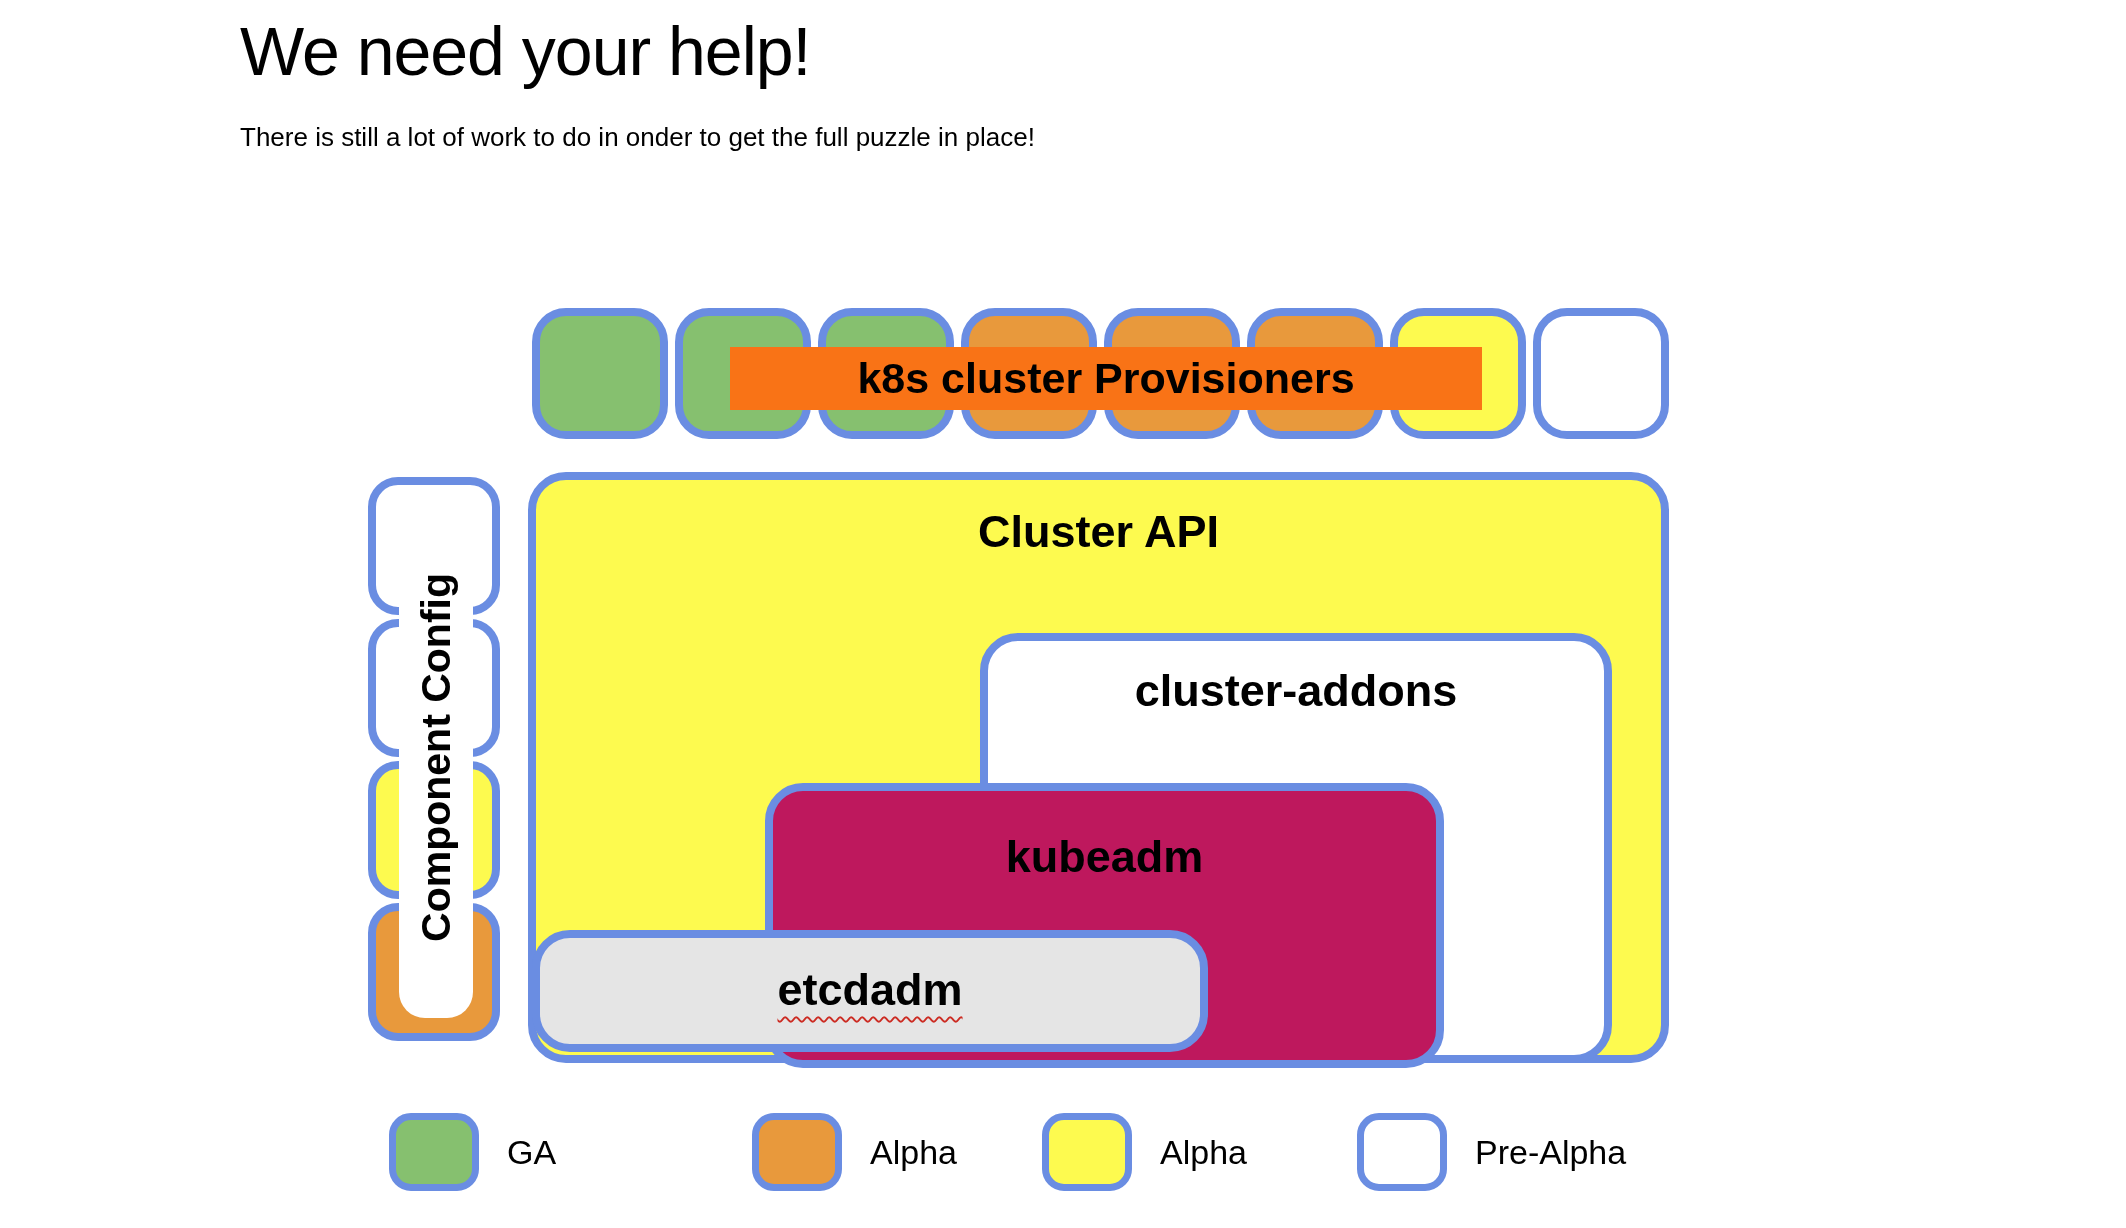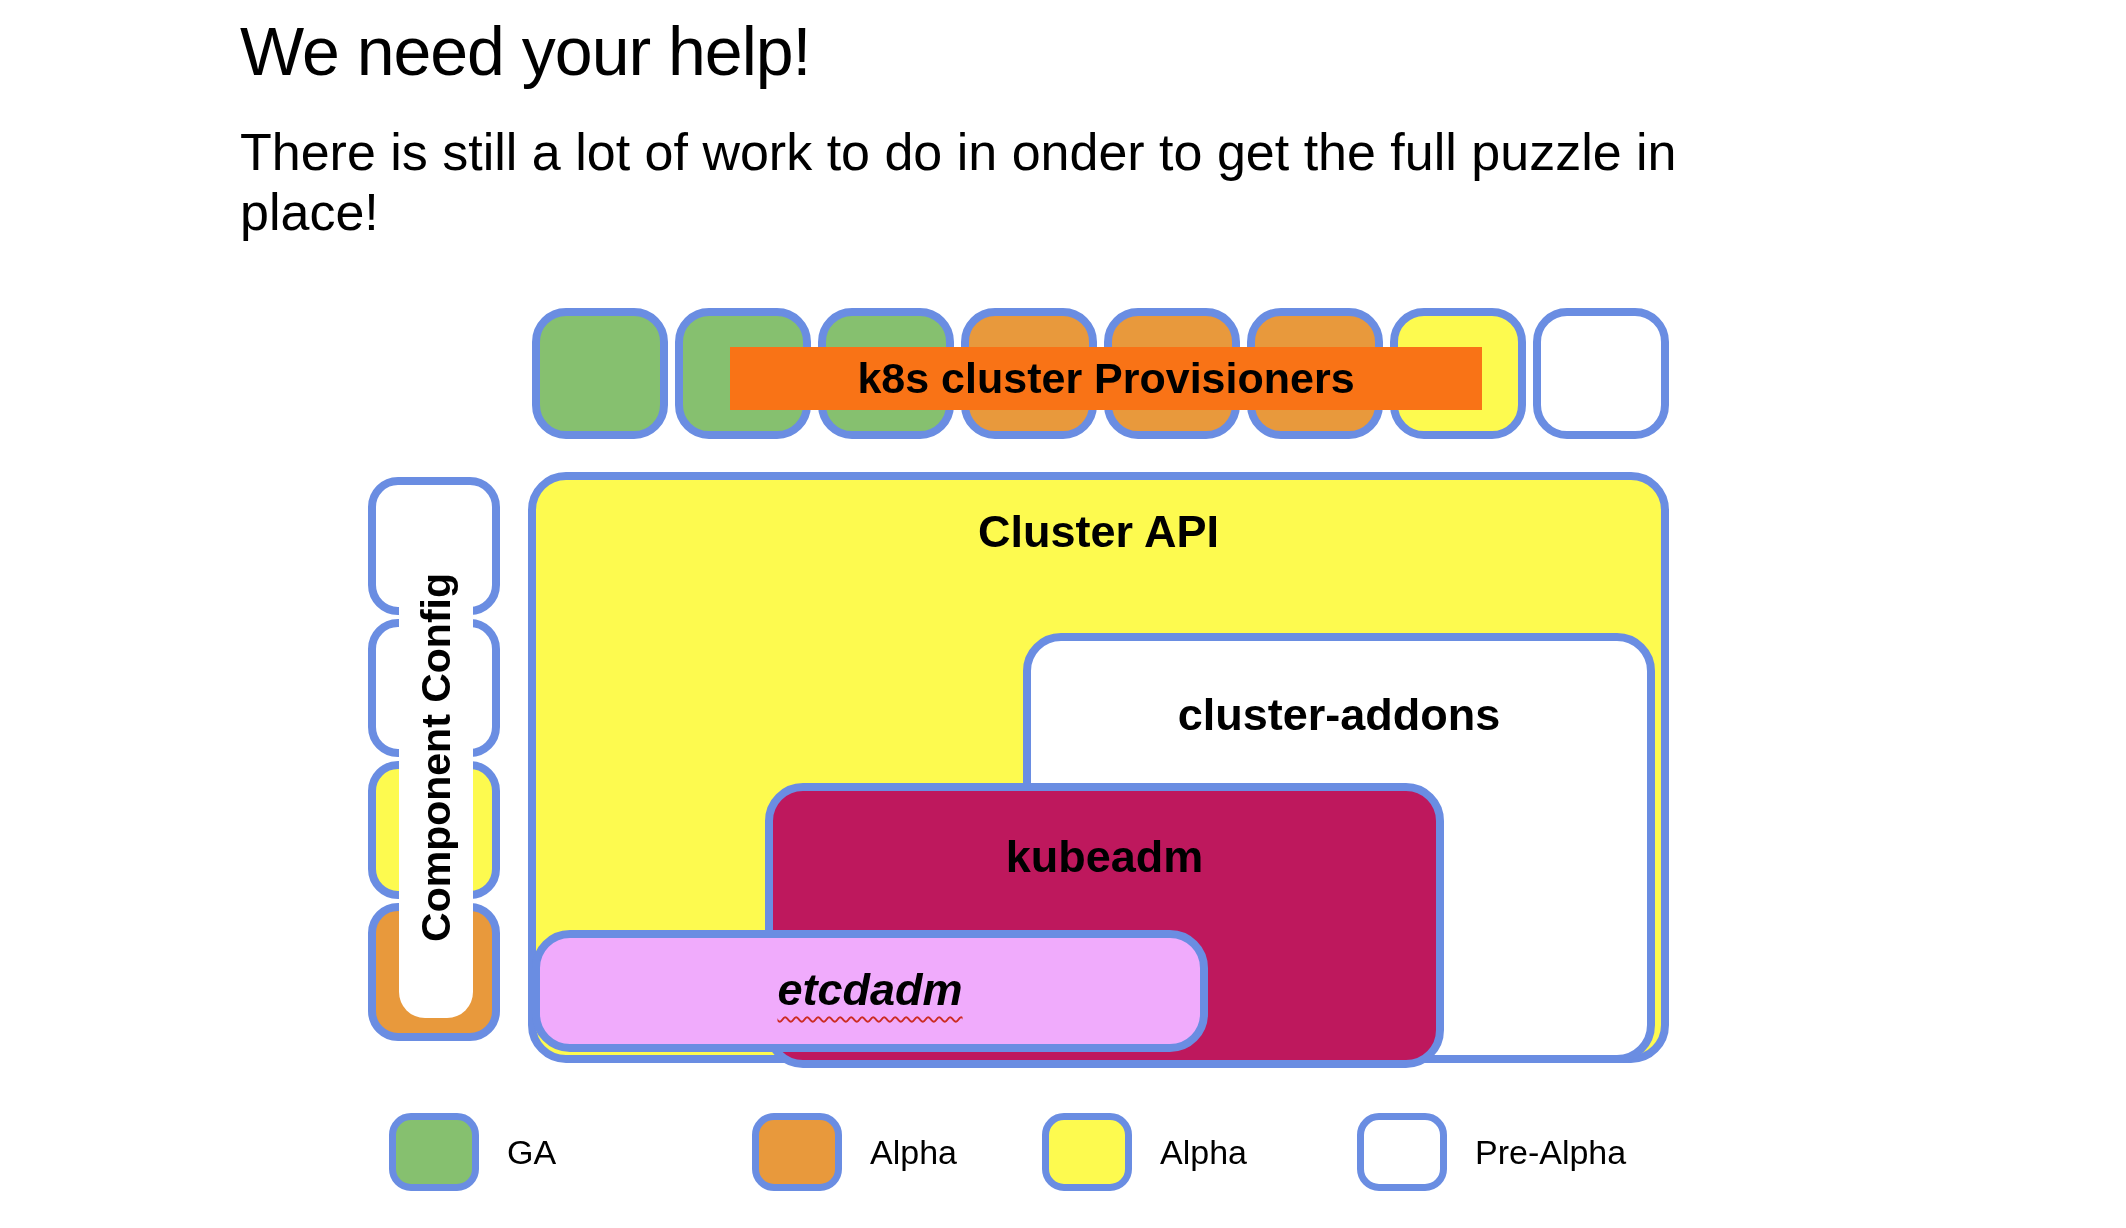--- a/index.html
+++ b/index.html
@@ -1,21 +1,21 @@
 <!DOCTYPE html>
 <html><head>
 <meta charset="utf-8">
 <style>
   html,body { margin:0; padding:0; background:#ffffff; }
   .slide {
     position:relative; width:1740px; height:1228px; background:#ffffff;
     font-family:"Liberation Sans", sans-serif; color:#000; overflow:hidden;
   }
   .title    { position:absolute; left:240px; top:12px;  font-size:68px; letter-spacing:-1px; }
-  .subtitle { position:absolute; left:240px; top:122px; font-size:52px; }
+  .subtitle { position:absolute; left:240px; top:122px; font-size:26px; }
 
   
   .sq { box-sizing:border-box; border:8px solid #6A8DE2; border-radius:34px; background:#fff; }
 
   
   .prov-row { position:absolute; left:532px; top:308px; display:flex; gap:7px; }
   .prov-row .sq { width:136px; height:131px; }
   .prov-label {
     position:absolute; left:730px; top:347px; width:752px; height:63px;
     background:#f97316; z-index:6; display:flex; align-items:center; justify-content:center;
@@ -34,21 +34,21 @@
     writing-mode:vertical-rl; transform:rotate(180deg);
     font-weight:bold; font-size:41px; white-space:nowrap;
   }
 
   
   .box {
     position:absolute; box-sizing:border-box; border:8px solid #6A8DE2; border-radius:38px;
     text-align:center; font-weight:bold; font-size:45px;
   }
   .box-cluster-api    { left:528px;  top:472px; width:1141px; height:591px; z-index:1; padding-top:26px; }
-  .box-cluster-addons { left:1023px; top:633px; width:632px;  height:430px; z-index:2; padding-top:48px; }
+  .box-cluster-addons { left:980px; top:633px; width:632px;  height:430px; z-index:2; padding-top:24px; }
   .box-kubeadm        { left:765px;  top:783px; width:679px;  height:285px; z-index:3; padding-top:40px; }
   .box-etcdadm        { left:532px;  top:930px; width:676px;  height:122px; z-index:4; padding-top:26px; }
 
   .squiggle {
     text-decoration-line:underline; text-decoration-style:wavy;
     text-decoration-color:#cc2b22; text-decoration-thickness:2px;
     text-underline-offset:11px; text-decoration-skip-ink:none;
   }
 
   
@@ -95,21 +95,21 @@
   </div>
 
   <div class="box box-cluster-addons" style="background-color: rgb(255, 255, 255);">
     <span>cluster-addons</span>
   </div>
 
   <div class="box box-kubeadm" style="background-color: #be185d;">
     <span>kubeadm</span>
   </div>
 
-  <div class="box box-etcdadm" style="background-color: #f0abfc; font-style: italic;">
+  <div class="box box-etcdadm" style="background-color: #e5e5e5;">
     <span class="squiggle">etcdadm</span>
   </div>
 
   <div class="legend-item li-0">
     <div class="swatch" style="background-color: rgb(134, 192, 111);"></div>
     <div class="lbl">GA</div>
   </div>
   <div class="legend-item li-1">
     <div class="swatch" style="background-color: rgb(232, 153, 60);"></div>
     <div class="lbl">Alpha</div>

